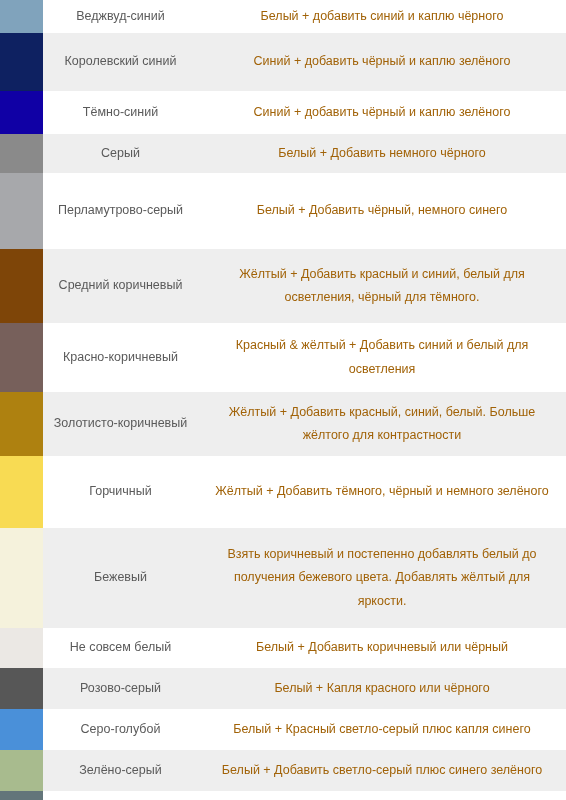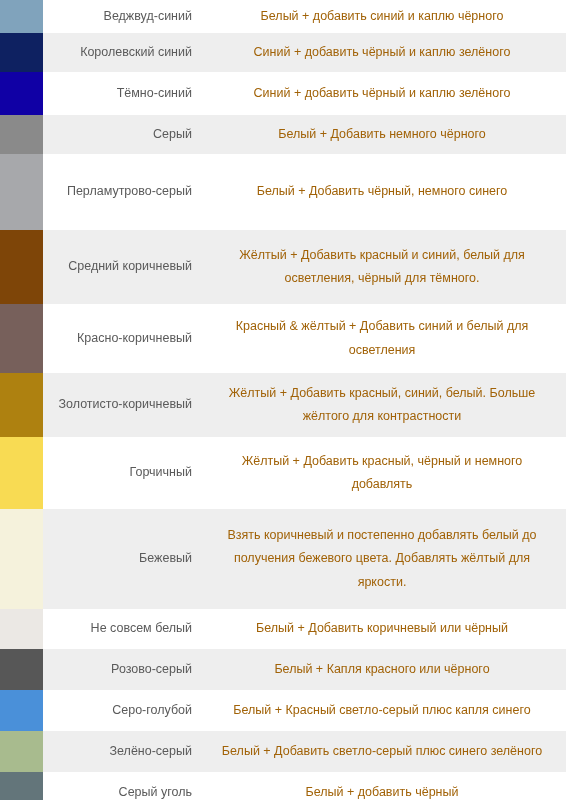--- a/index.html
+++ b/index.html
@@ -53,21 +53,21 @@
     display: block;
   }
 
   .name-cell {
     flex: 0 0 155px;
     width: 155px;
     box-sizing: border-box;
     display: flex;
     align-items: center;
     justify-content: center;
-    text-align: right;
+    text-align: center;
     padding: 4px 6px;
     color: #5a5a5a;
     font-size: 12.5px;
     line-height: 1.75;
   }
 
   .recipe-cell {
     flex: 1 1 auto;
     box-sizing: border-box;
     display: flex;
@@ -80,21 +80,21 @@
     line-height: 1.85;
   }
 
   .name-text, .recipe-text {
     display: block;
     width: 100%;
   }
 
   
   .h1 { height: 33px; }
-  .h2 { height: 39px; }
+  .h2 { height: 58px; }
   .h3 { height: 43px; }
   .h4 { height: 39px; }
   .h5 { height: 76px; }
   .h6 { height: 74px; }
   .h7 { height: 69px; }
   .h8 { height: 64px; }
   .h9 { height: 72px; }
   .h10 { height: 100px; }
   .h11 { height: 40px; }
   .h12 { height: 41px; }
@@ -195,21 +195,21 @@
       </div>
     </div>
     <div class="color-row plain h9">
       <div class="swatch-cell">
         <span class="swatch" style="background-color: rgb(248, 219, 83);"></span>
       </div>
       <div class="name-cell">
         <span class="name-text">Горчичный</span>
       </div>
       <div class="recipe-cell">
-        <span class="recipe-text">Жёлтый + Добавить красный, чёрный и немного добавлять</span>
+        <span class="recipe-text">Жёлтый + Добавить тёмного, чёрный и немного зелёного</span>
       </div>
     </div>
     <div class="color-row alt h10">
       <div class="swatch-cell">
         <span class="swatch" style="background-color: rgb(245, 242, 220);"></span>
       </div>
       <div class="name-cell">
         <span class="name-text">Бежевый</span>
       </div>
       <div class="recipe-cell">

